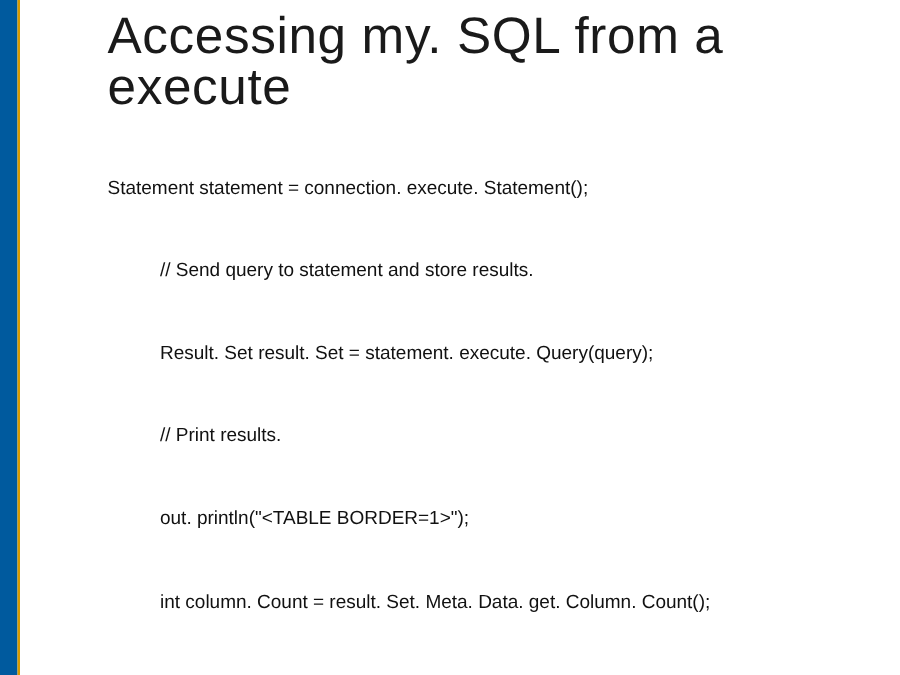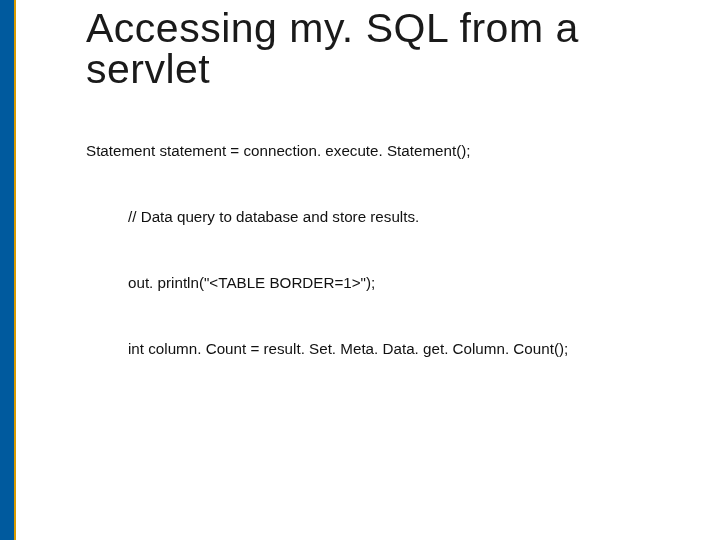--- a/index.html
+++ b/index.html
@@ -54,25 +54,27 @@
   }
   .ind1 { padding-left: 42px; }
 </style>
 </head>
 <body>
 
 <div class="sidebar"></div>
 <div class="sidebar-stripe"></div>
 
 <div class="slide">
-  <div class="title">Accessing my. SQL from a servlet</div>
+  <div class="title">Accessing my. SQL from a execute</div>
 
   <div class="code">
     <div>Statement statement = connection. execute. Statement();</div>
-    <div class="ind1">// Data query to database and store results.</div>
+    <div class="ind1">// Send query to statement and store results.</div>
+    <div class="ind1">Result. Set result. Set = statement. execute. Query(query);</div>
+    <div class="ind1">// Print results.</div>
     <div class="ind1">out. println("&lt;TABLE BORDER=1&gt;");</div>
     <div class="ind1">int column. Count = result. Set. Meta. Data. get. Column. Count();</div>
     
     
     
     
     
     
     
     

